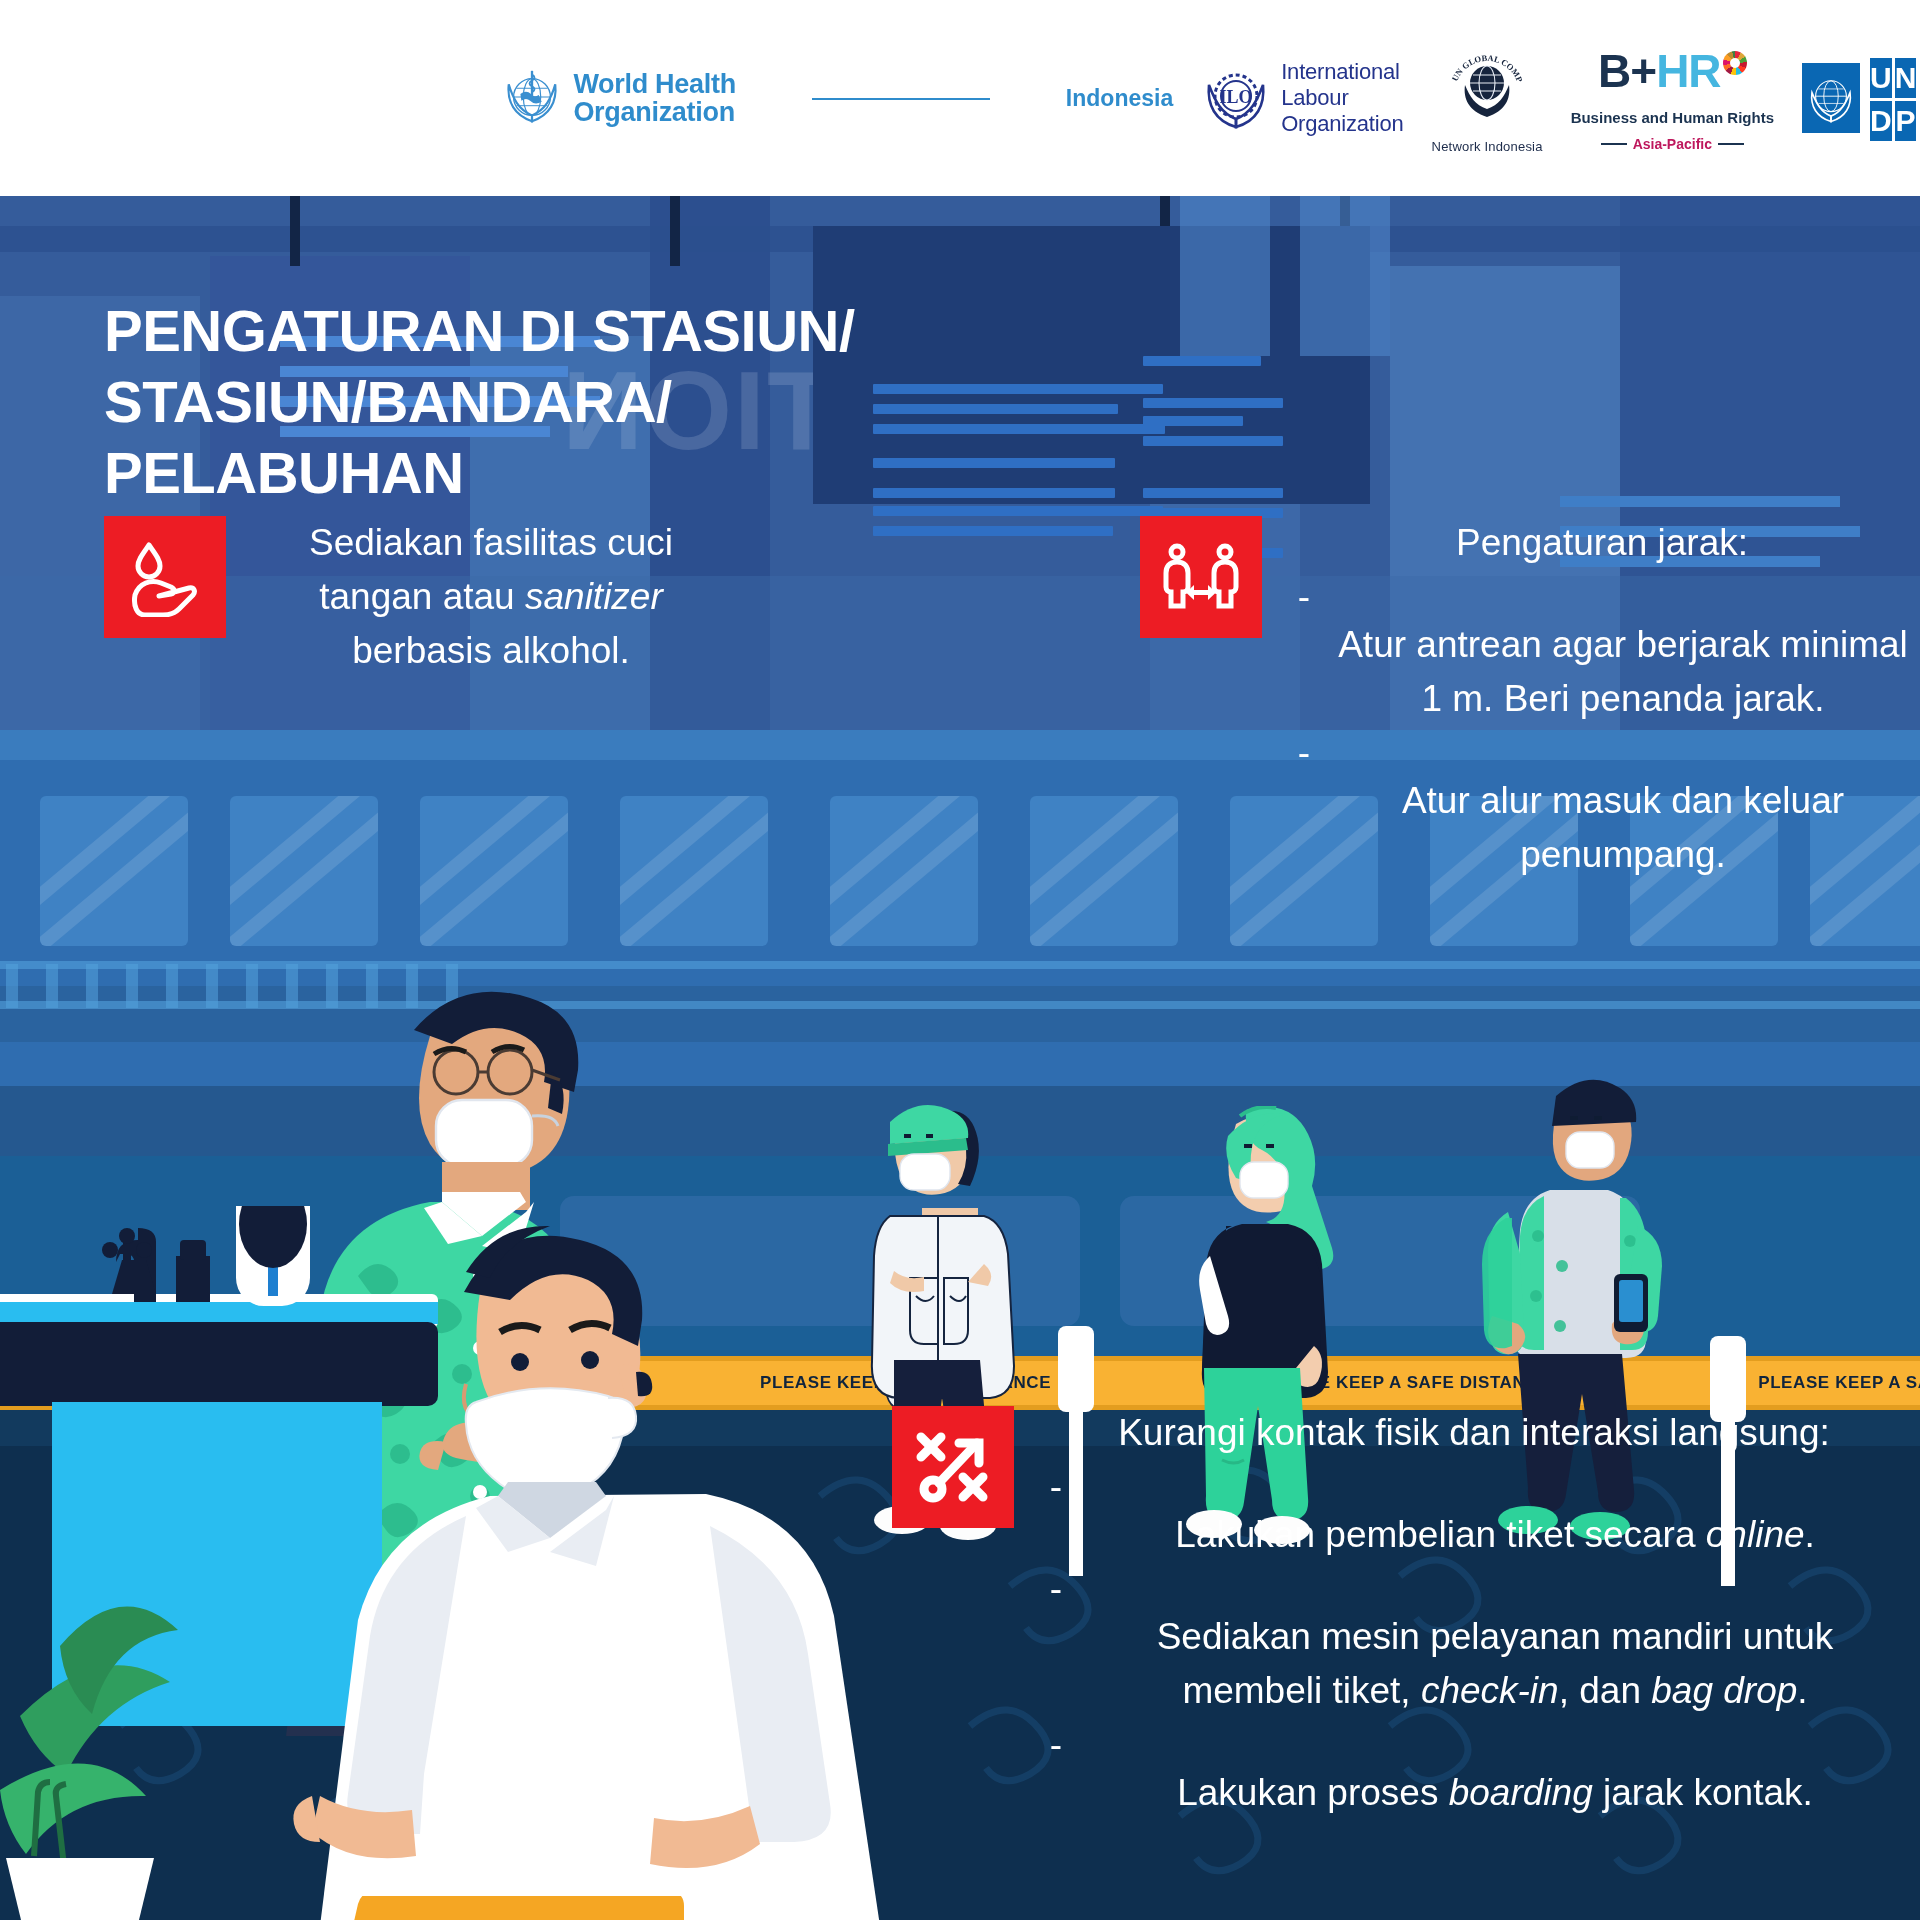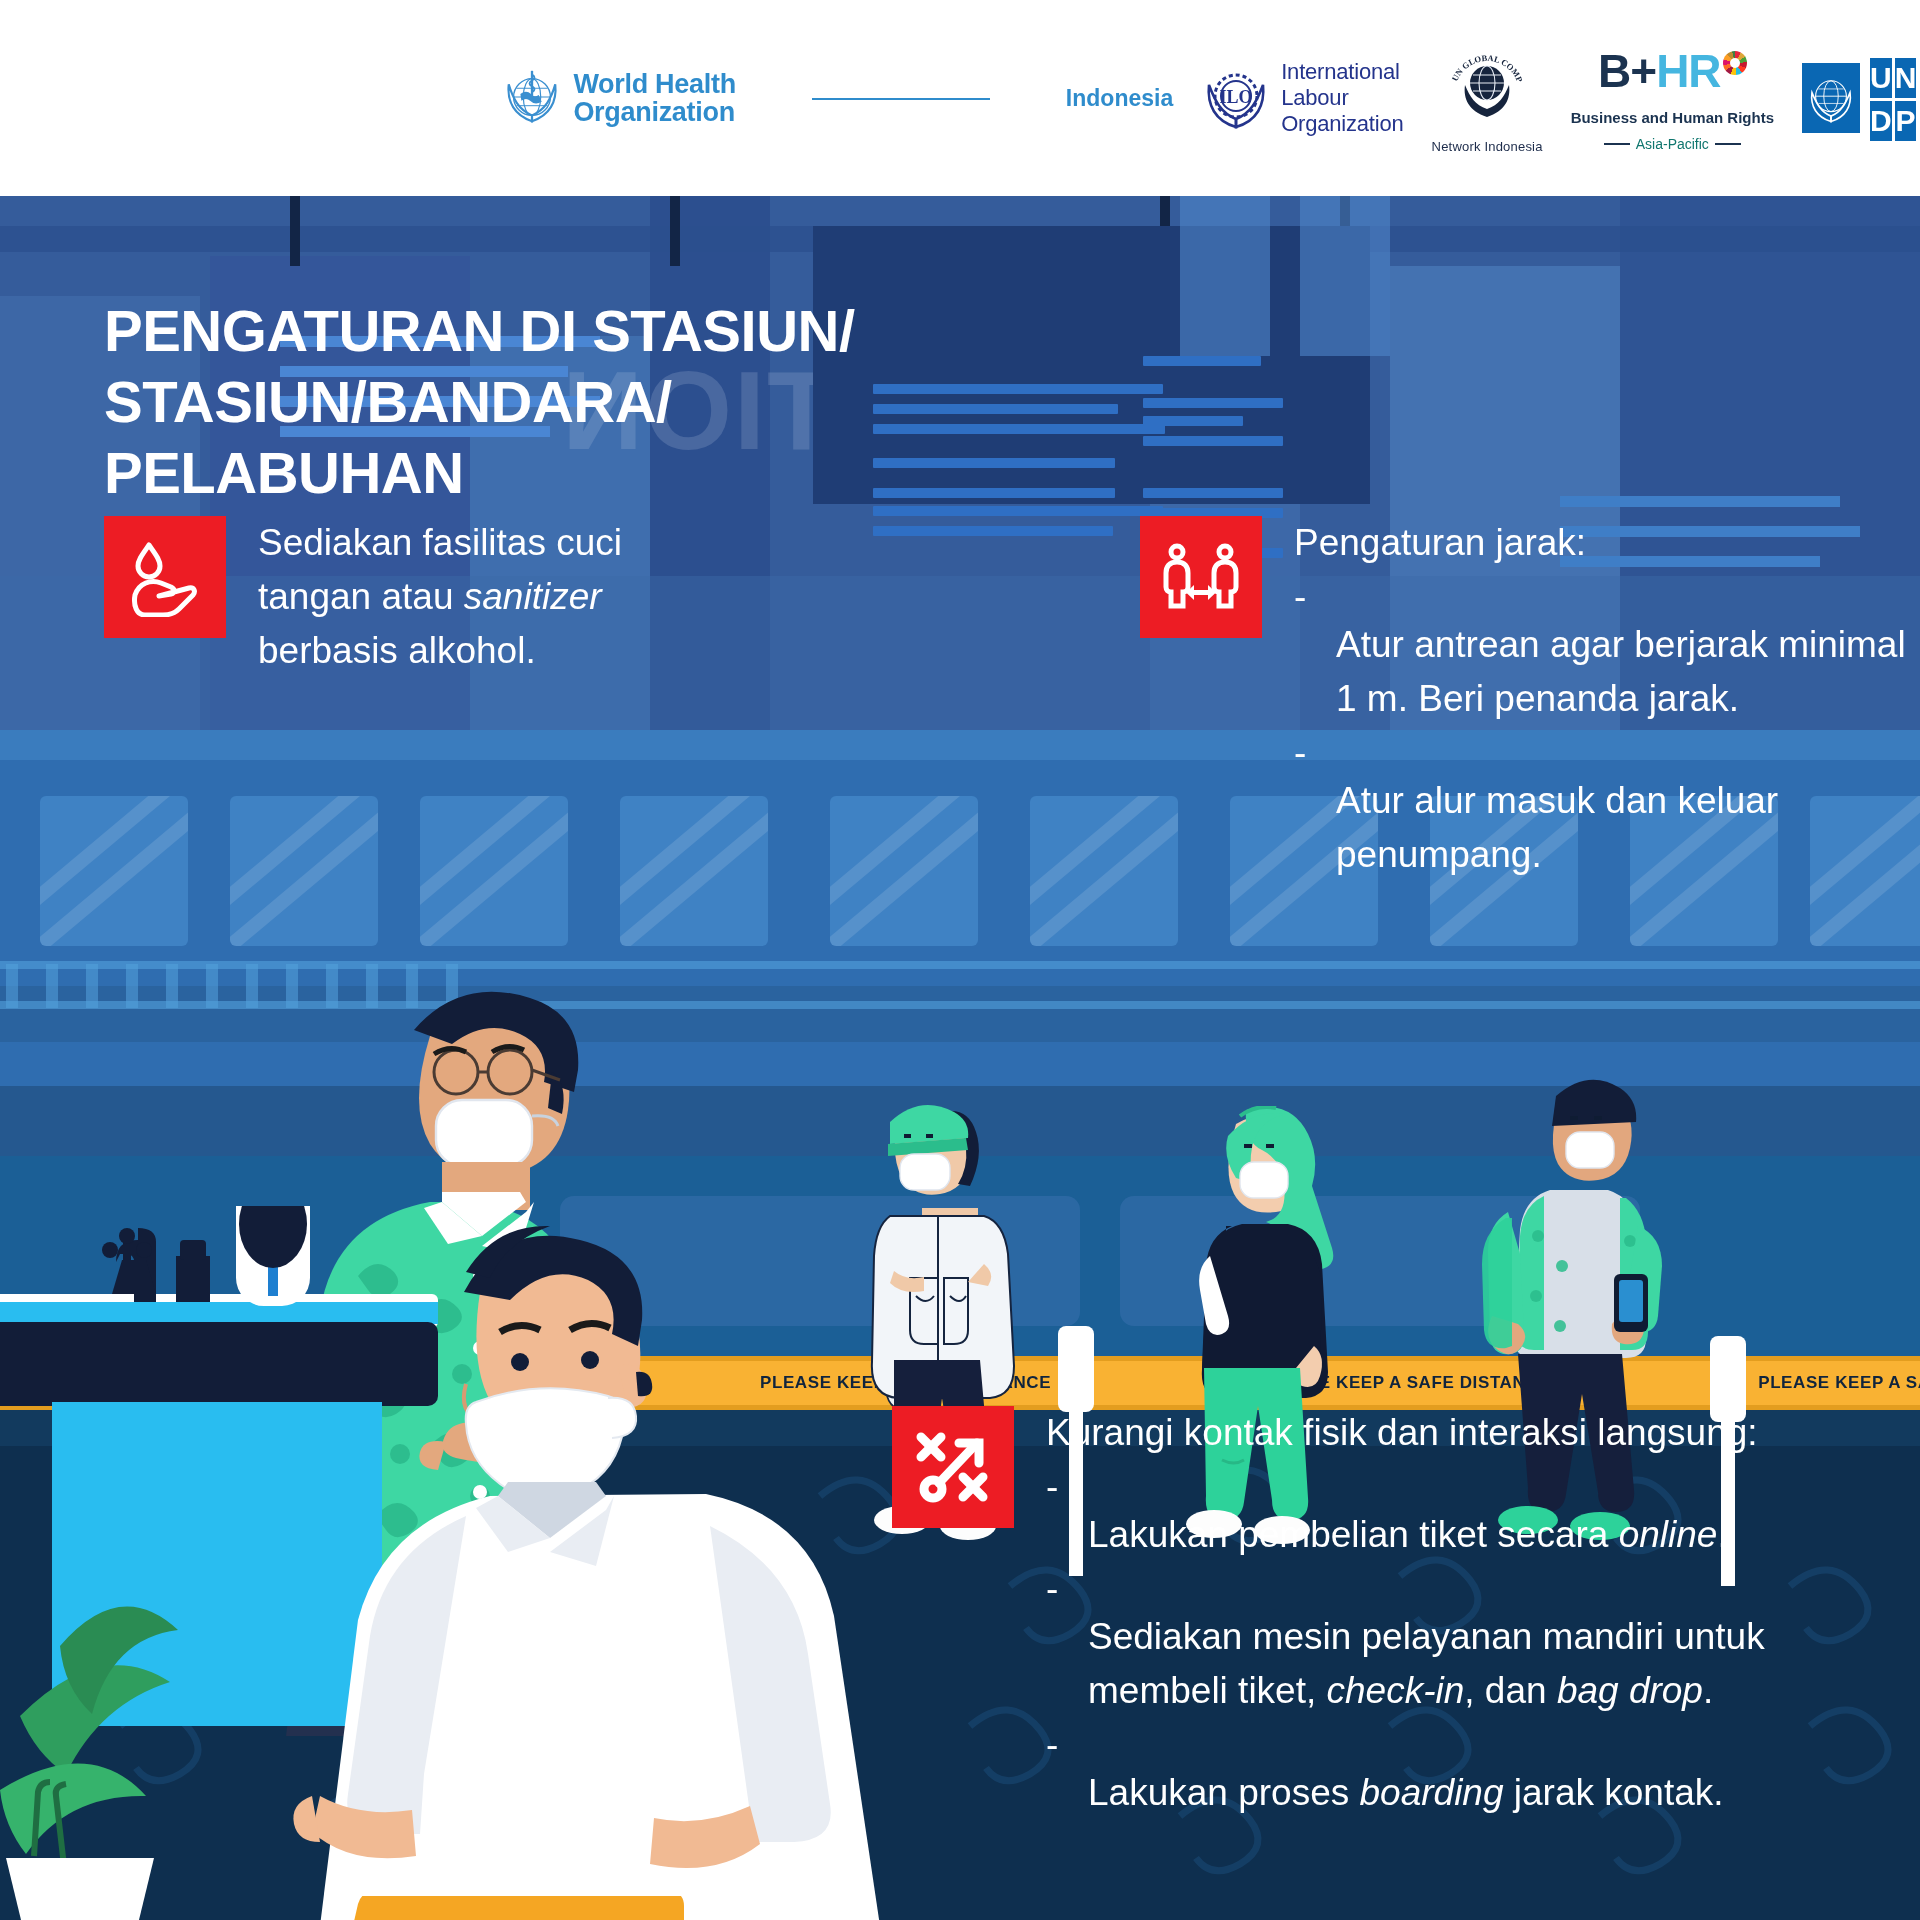--- a/index.html
+++ b/index.html
@@ -37,21 +37,21 @@
   .bhr-wrap { display:flex; flex-direction:column; align-items:center; }
   .bhr-main { font-size:46px; font-weight:bold; letter-spacing:-1px; display:flex; align-items:center; }
   .bhr-b { color:#1b3350; } .bhr-plus { color:#1b3350; } .bhr-hr { color:#45b6e0; }
   .bhr-ring { width:24px; height:24px; border-radius:50%; margin-left:2px; margin-top:-16px;
     background:conic-gradient(#e5243b 0 8%, #dda63a 8% 16%, #4c9f38 16% 24%, #c5192d 24% 32%,
     #ff3a21 32% 40%, #26bde2 40% 48%, #fcc30b 48% 56%, #a21942 56% 64%, #fd6925 64% 72%,
     #dd1367 72% 80%, #fd9d24 80% 88%, #bf8b2e 88% 96%, #3f7e44 96% 100%);
     position:relative; }
   .bhr-ring::after { content:""; position:absolute; inset:7px; background:#fff; border-radius:50%; }
   .bhr-sub1 { font-size:15px; color:#1b3350; font-weight:bold; margin-top:1px; }
-  .bhr-sub2 { font-size:14px; color:#0f766e; font-weight:normal; display:flex; align-items:center; gap:6px; }
+  .bhr-sub2 { font-size:14px; color:#be185d; font-weight:bold; display:flex; align-items:center; gap:6px; }
   .bhr-dash { display:inline-block; width:26px; height:2px; background:#1b3350; }
 
   .undp { width:78px; }
   .undp-top { background:#0a67b3; height:70px; display:flex; align-items:center; justify-content:center; }
   .undp-grid { display:grid; grid-template-columns:1fr 1fr; gap:3px; margin-top:3px; }
   .undp-cell { background:#0a67b3; color:#fff; font-size:30px; font-weight:bold; text-align:center;
                height:40px; line-height:40px; font-family:"Liberation Sans", sans-serif; }
 
   
   .scene { position:absolute; left:0; top:196px; width:1920px; height:1724px; overflow:hidden;
@@ -89,21 +89,21 @@
   .tape-txt { font-size:17px; font-weight:bold; color:#10243d; letter-spacing:.6px; white-space:nowrap; }
   .tape-edge { position:absolute; left:0; width:1920px; height:5px; background:#e39d1f; }
 
   .post { position:absolute; width:14px; background:#fff; z-index:15; }
   .post-head { position:absolute; width:36px; height:86px; background:#fff; border-radius:8px; z-index:16; }
 
   
   .title { position:absolute; left:104px; top:100px; z-index:30;
            font-size:58px; font-weight:bold; color:#ffffff; line-height:1.22; letter-spacing:-0.5px; }
 
-  .blk { position:absolute; display:flex; gap:32px; z-index:30; }
+  .blk { position:absolute; display:flex; gap:32px; z-index:30;text-align:center; }
   .icon-sq { width:122px; height:122px; background:#ed1c24; flex:0 0 122px;
              display:flex; align-items:center; justify-content:center; }
   .blk-body { color:#ffffff; font-size:37px; line-height:1.46; }
   .blk-head { color:#ffffff; font-size:37px; line-height:1.46; }
   .bullet { display:flex; gap:22px; }
   .bullet .dash { flex:0 0 20px; }
   .bullet .btxt { flex:1;margin-top:48px; }
   em { font-style:italic; }
 
   .blk-wash { left:104px; top:320px; width:620px; }

